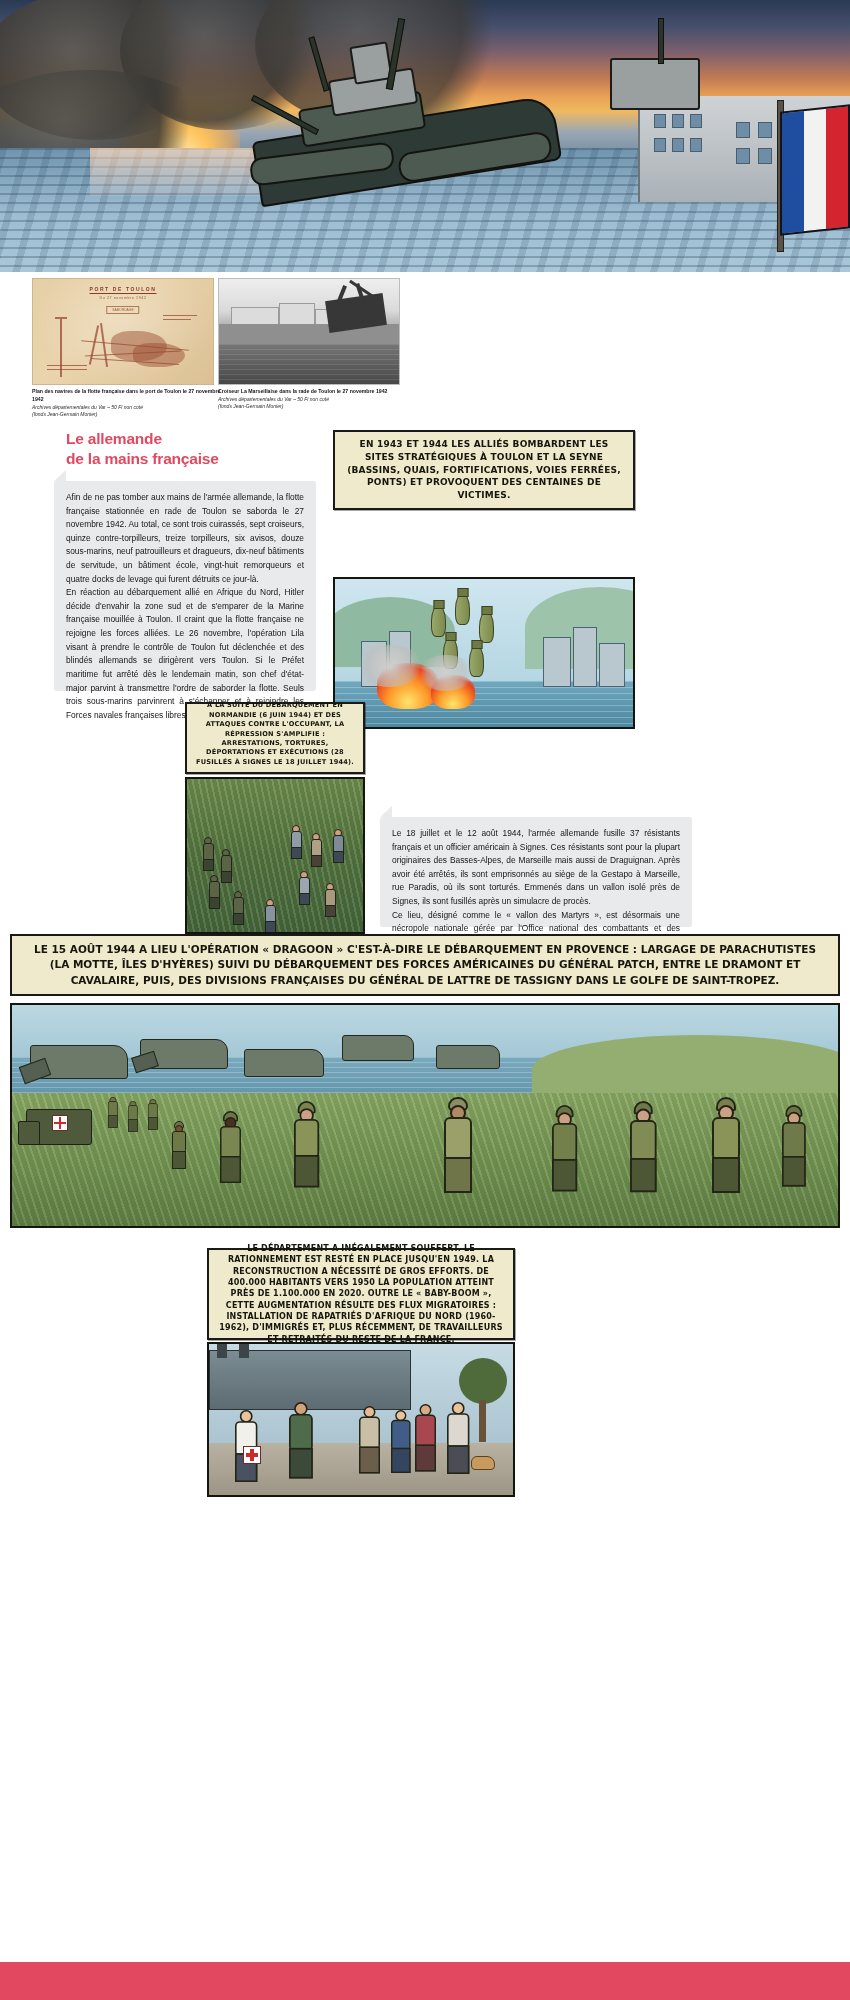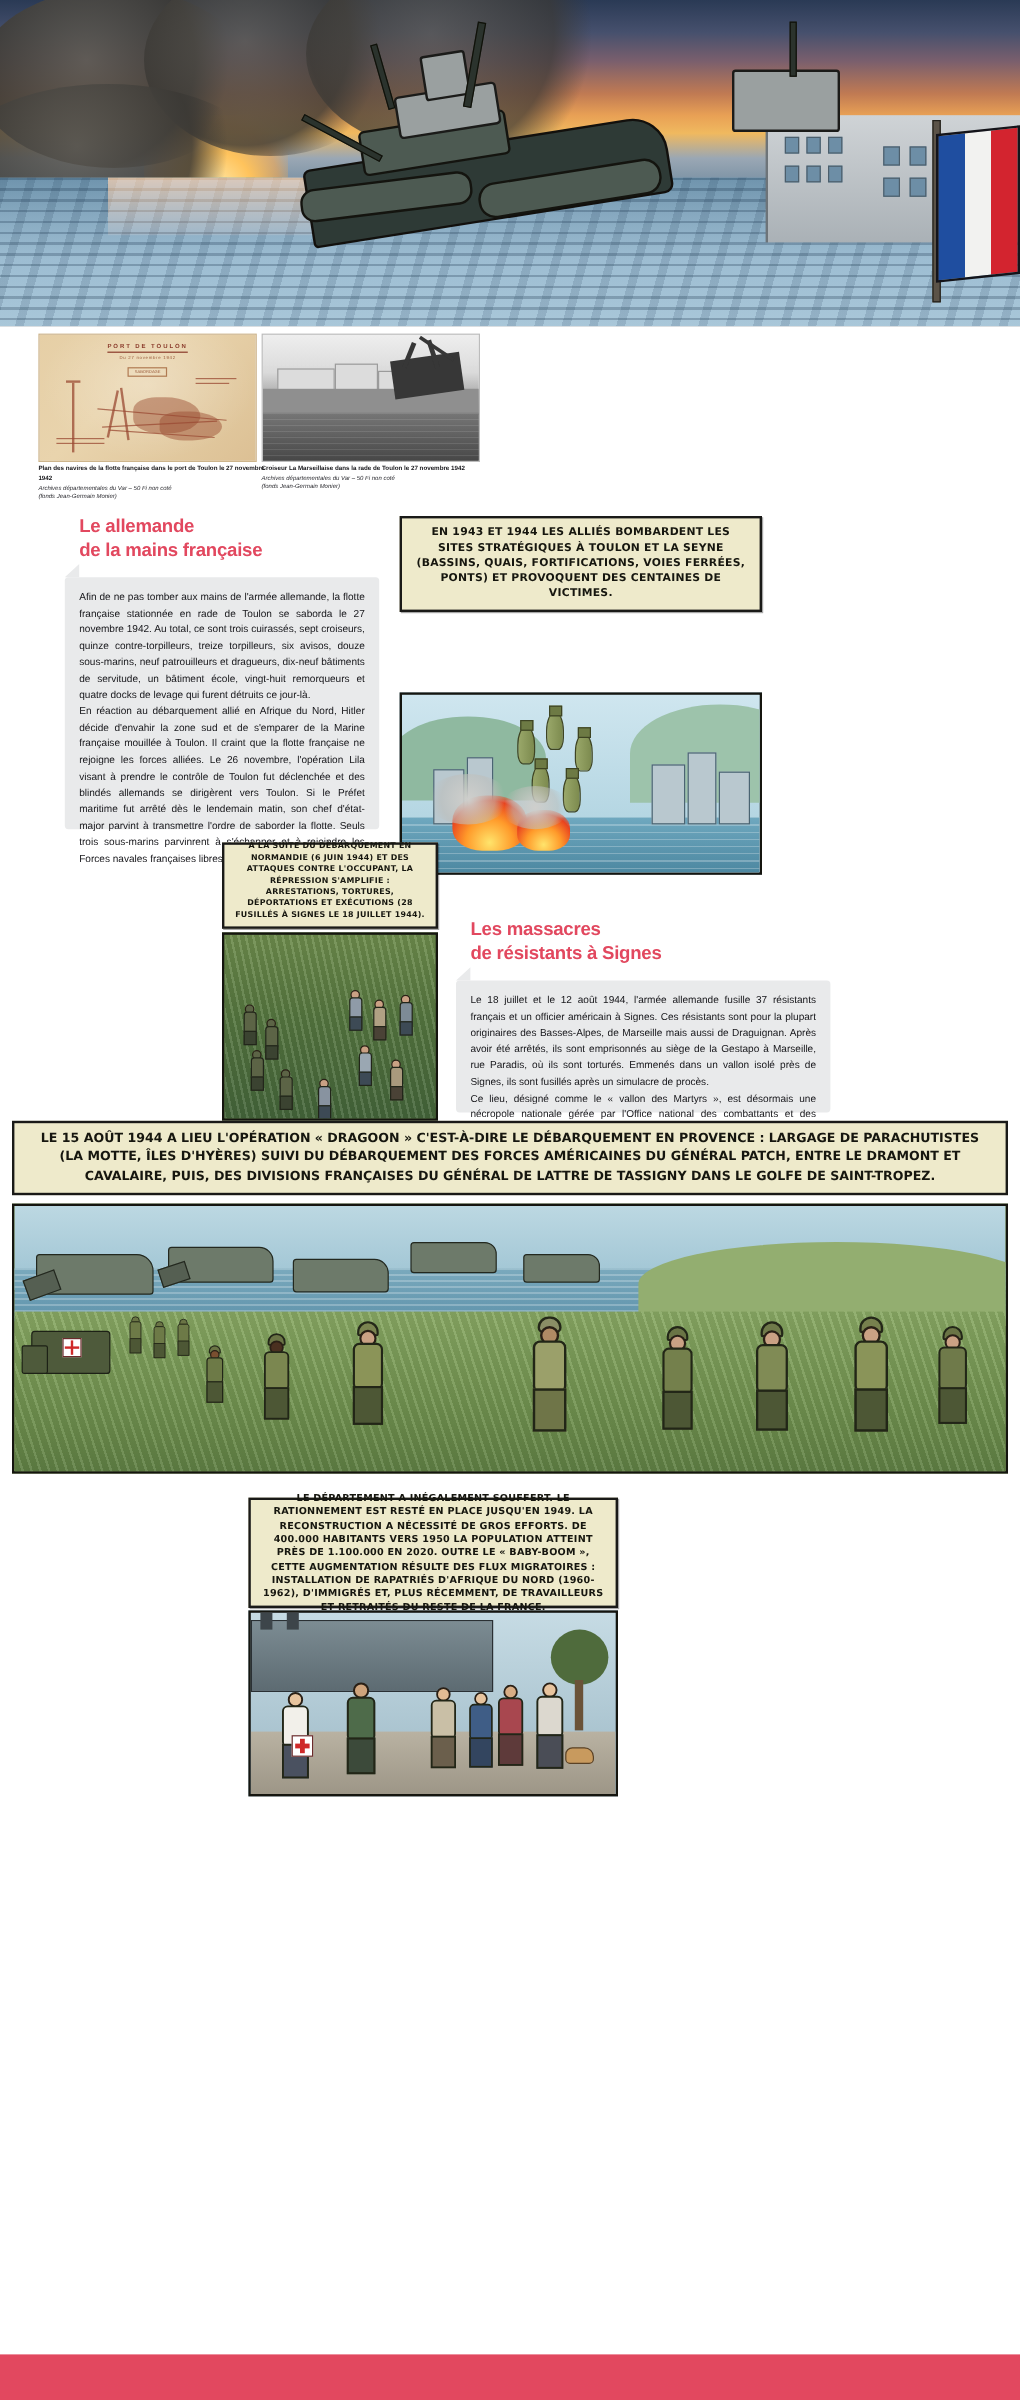--- a/index.html
+++ b/index.html
@@ -434,24 +434,20 @@
         <div class="body" style="left:0;top:6px;background:#a9997d;"></div>
         <div class="legs" style="left:0;top:22px;background:#4a4236;"></div>
     </div>
     <div class="fig" style="left:78px;top:120px;">
       <div class="head" style="left:1px;top:0;"></div>
         <div class="body" style="left:0;top:6px;background:#8893a0;"></div>
         <div class="legs" style="left:0;top:22px;background:#3d4a55;"></div>
     </div>
   </div>
 
-  <div class="sec-heading" style="left:392px;top:765px;width:300px;">
-    <div>Les massacres</div>
-    <div>de résistants à Signes</div>
-  </div>
 
   <div class="bubble-tail" style="left:380px;top:806px;"></div>
   <div class="text-bubble" style="left:380px;top:817px;width:312px;height:110px;">
     <p>Le 18 juillet et le 12 août 1944, l'armée allemande fusille 37 résistants français et un officier américain à Signes. Ces résistants sont pour la plupart originaires des Basses-Alpes, de Marseille mais aussi de Draguignan. Après avoir été arrêtés, ils sont emprisonnés au siège de la Gestapo à Marseille, rue Paradis, où ils sont torturés. Emmenés dans un vallon isolé près de Signes, ils sont fusillés après un simulacre de procès.</p>
     <p>Ce lieu, désigné comme le « vallon des Martyrs », est désormais une nécropole nationale gérée par l'Office national des combattants et des victimes de guerre.</p>
   </div>
 
   <div id="dragoon-banner">
     <span>LE 15 AOÛT 1944 A LIEU L'OPÉRATION « DRAGOON » C'EST-À-DIRE LE DÉBARQUEMENT EN PROVENCE : LARGAGE DE PARACHUTISTES (LA MOTTE, ÎLES D'HYÈRES) SUIVI DU DÉBARQUEMENT DES FORCES AMÉRICAINES DU GÉNÉRAL PATCH, ENTRE LE DRAMONT ET CAVALAIRE, PUIS, DES DIVISIONS FRANÇAISES DU GÉNÉRAL DE LATTRE DE TASSIGNY DANS LE GOLFE DE SAINT-TROPEZ.</span>
   </div>

